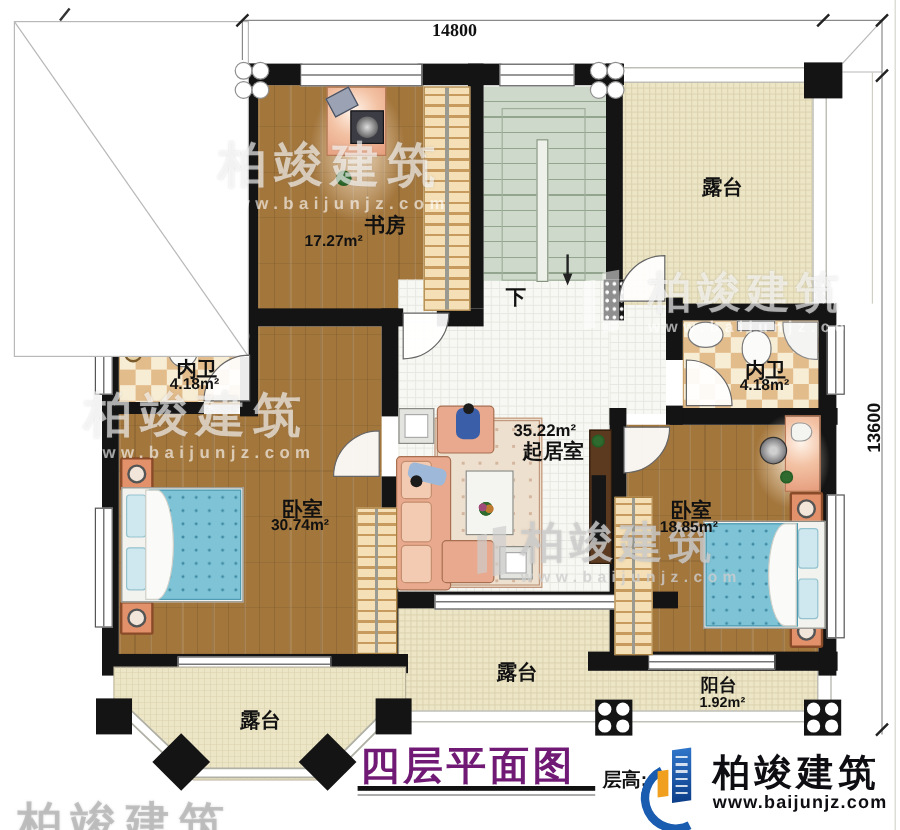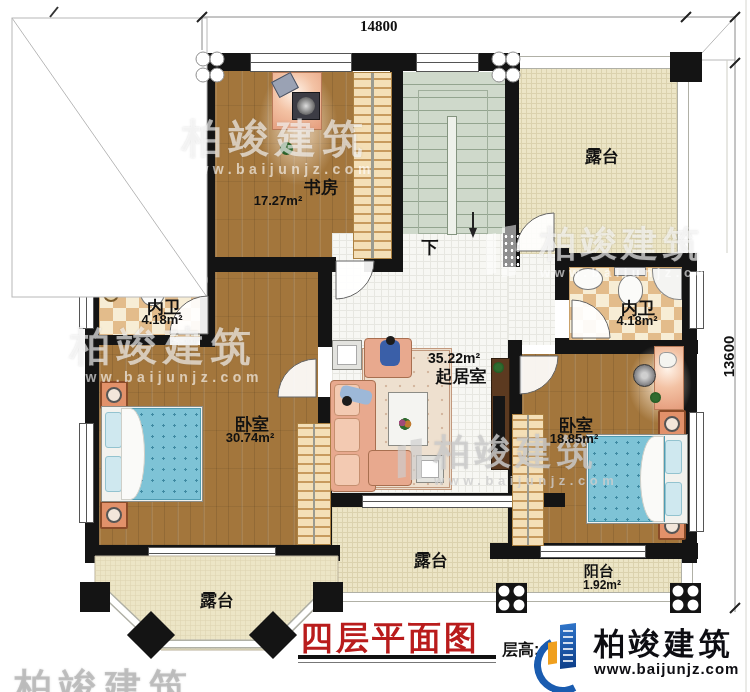--- a/index.html
+++ b/index.html
@@ -75,21 +75,21 @@
   .wm .t{font-size:40px;letter-spacing:7px;line-height:1;text-shadow:0 0 2px rgba(120,120,120,.25);}
   .wm .u{font-size:14px;letter-spacing:4.5px;margin-top:3px;}
   .wm-gray{color:rgba(205,205,205,.8);}
   .wm-dark{color:rgba(165,165,165,.6);}
   .wmicon{position:absolute;width:42px;height:52px;}
   .wmicon .b1{position:absolute;left:2px;top:8px;width:10px;height:40px;transform:skewY(-10deg);
     background:currentColor;opacity:.85;}
   .wmicon .b2{position:absolute;left:18px;top:0;width:14px;height:50px;transform:skewY(-10deg);
     background:currentColor;opacity:.85;}
   
-  .title-cn{position:absolute;font-weight:bold;font-size:33px;letter-spacing:3px;color:#b91c1c;}
+  .title-cn{position:absolute;font-weight:bold;font-size:33px;letter-spacing:3px;color:#701a75;}
   .title-scale{position:absolute;font-weight:bold;font-size:28px;color:#111;}
   .subtext{position:absolute;font-weight:bold;font-size:16px;color:#111;}
   .brandname{position:absolute;font-weight:bold;font-size:31px;letter-spacing:4px;color:#0d0d12;}
   .brandurl{position:absolute;font-weight:bold;font-size:15px;letter-spacing:1px;color:#0d0d12;}
   .logoicon{position:absolute;width:56px;height:62px;}
   .logoicon .sw{position:absolute;left:0;top:14px;width:44px;height:44px;border-radius:50%;
     border:7px solid transparent;border-left-color:#1a5cb0;border-bottom-color:#1a5cb0;transform:rotate(18deg);}
   .logoicon .bu{position:absolute;left:26px;top:2px;width:16px;height:44px;transform:skewY(-8deg);
     background:linear-gradient(180deg,#2f74c8,#0d3f8a);}
   .logoicon .bo{position:absolute;left:14px;top:20px;width:9px;height:22px;transform:skewY(-8deg);

